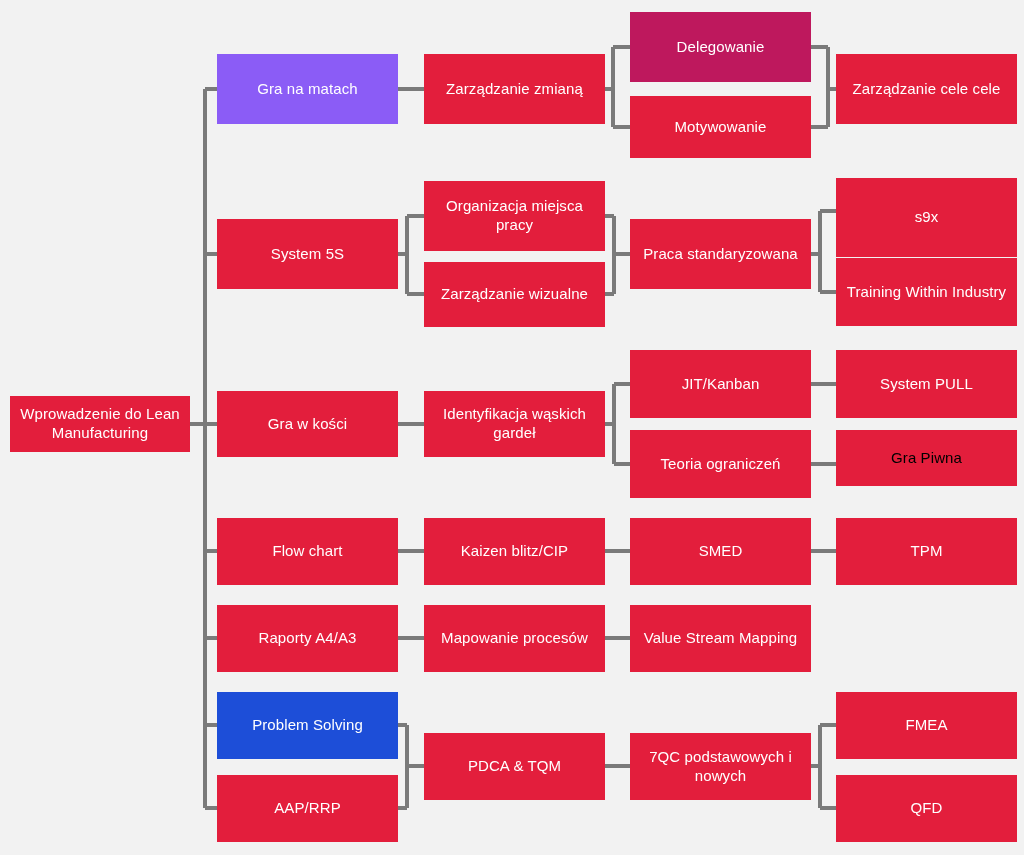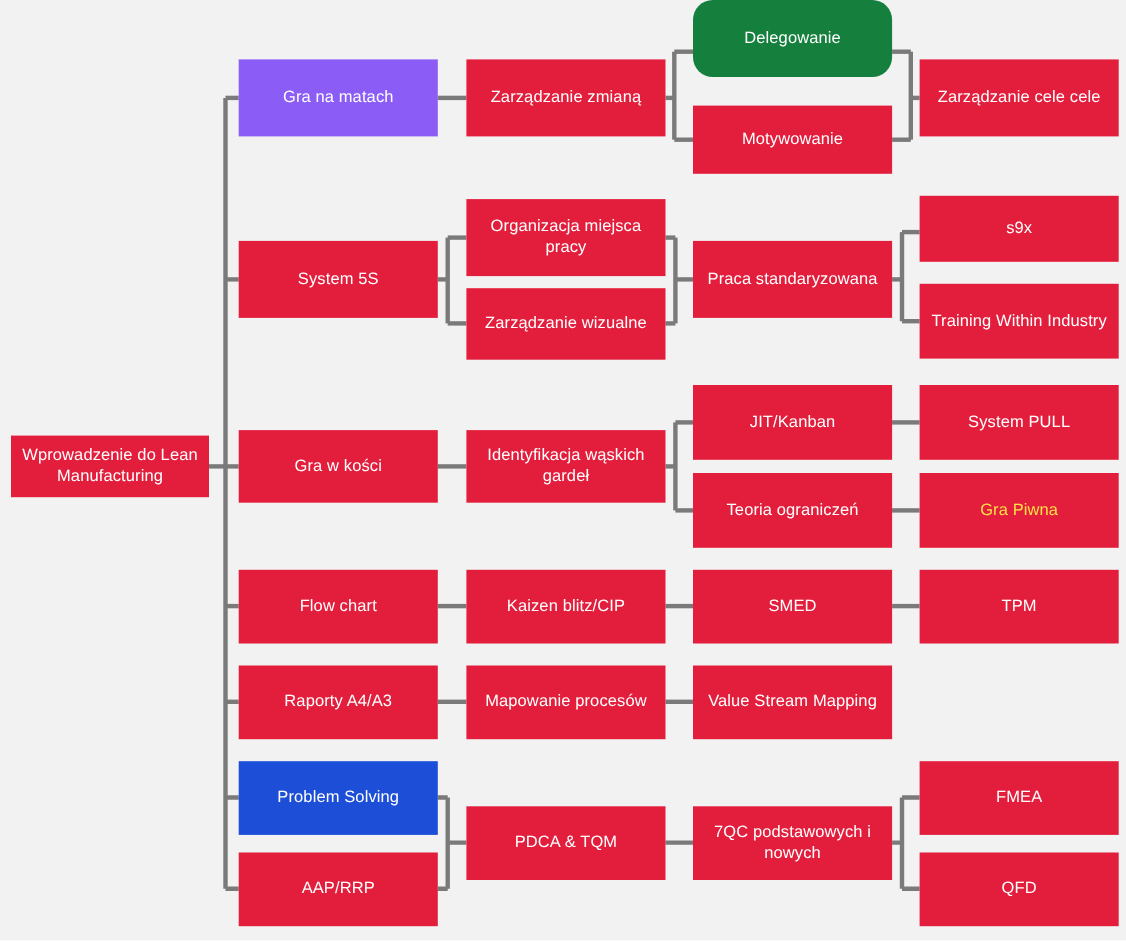--- a/index.html
+++ b/index.html
@@ -106,63 +106,63 @@
   <div id="nodes-layer">
       <div class="node" style="left: 10px; top: 396px; width: 180px; height: 56px; background: rgb(227, 30, 60); color: rgb(255, 255, 255);">
         <span>Wprowadzenie do Lean Manufacturing</span>
       </div>
       <div class="node" style="left: 217px; top: 54px; width: 181px; height: 70px; background: #8b5cf6; color: rgb(255, 255, 255);">
         <span>Gra na matach</span>
       </div>
       <div class="node" style="left: 424px; top: 54px; width: 181px; height: 70px; background: rgb(227, 30, 60); color: rgb(255, 255, 255);">
         <span>Zarządzanie zmianą</span>
       </div>
-      <div class="node" style="left: 630px; top: 0; width: 181px; height: 70px; background: #15803d; color: rgb(255, 255, 255); border-radius: 18px;">
+      <div class="node" style="left: 630px; top: 12px; width: 181px; height: 70px; background: #be185d; color: rgb(255, 255, 255);">
         <span>Delegowanie</span>
       </div>
       <div class="node" style="left: 630px; top: 96px; width: 181px; height: 62px; background: rgb(227, 30, 60); color: rgb(255, 255, 255);">
         <span>Motywowanie</span>
       </div>
       <div class="node" style="left: 836px; top: 54px; width: 181px; height: 70px; background: rgb(227, 30, 60); color: rgb(255, 255, 255);">
         <span>Zarządzanie cele cele</span>
       </div>
       <div class="node" style="left: 217px; top: 219px; width: 181px; height: 70px; background: rgb(227, 30, 60); color: rgb(255, 255, 255);">
         <span>System 5S</span>
       </div>
       <div class="node" style="left: 424px; top: 181px; width: 181px; height: 70px; background: rgb(227, 30, 60); color: rgb(255, 255, 255);">
         <span>Organizacja miejsca pracy</span>
       </div>
       <div class="node" style="left: 424px; top: 262px; width: 181px; height: 65px; background: rgb(227, 30, 60); color: rgb(255, 255, 255);">
         <span>Zarządzanie wizualne</span>
       </div>
       <div class="node" style="left: 630px; top: 219px; width: 181px; height: 70px; background: rgb(227, 30, 60); color: rgb(255, 255, 255);">
         <span>Praca standaryzowana</span>
       </div>
-      <div class="node" style="left: 836px; top: 178px; width: 181px; height: 60px; background: rgb(227, 30, 60); color: rgb(255, 255, 255);">
+      <div class="node" style="left: 836px; top: 178px; width: 181px; height: 79px; background: rgb(227, 30, 60); color: rgb(255, 255, 255);">
         <span>s9x</span>
       </div>
       <div class="node" style="left: 836px; top: 258px; width: 181px; height: 68px; background: rgb(227, 30, 60); color: rgb(255, 255, 255);">
         <span>Training Within Industry</span>
       </div>
       <div class="node" style="left: 217px; top: 391px; width: 181px; height: 66px; background: rgb(227, 30, 60); color: rgb(255, 255, 255);">
         <span>Gra w kości</span>
       </div>
       <div class="node" style="left: 424px; top: 391px; width: 181px; height: 66px; background: rgb(227, 30, 60); color: rgb(255, 255, 255);">
         <span>Identyfikacja wąskich gardeł</span>
       </div>
       <div class="node" style="left: 630px; top: 350px; width: 181px; height: 68px; background: rgb(227, 30, 60); color: rgb(255, 255, 255);">
         <span>JIT/Kanban</span>
       </div>
       <div class="node" style="left: 630px; top: 430px; width: 181px; height: 68px; background: rgb(227, 30, 60); color: rgb(255, 255, 255);">
         <span>Teoria ograniczeń</span>
       </div>
       <div class="node" style="left: 836px; top: 350px; width: 181px; height: 68px; background: rgb(227, 30, 60); color: rgb(255, 255, 255);">
         <span>System PULL</span>
       </div>
-      <div class="node" style="left: 836px; top: 430px; width: 181px; height: 68px; background: rgb(227, 30, 60); color: #fde047;">
+      <div class="node" style="left: 836px; top: 430px; width: 181px; height: 56px; background: rgb(227, 30, 60); color: #000000;">
         <span>Gra Piwna</span>
       </div>
       <div class="node" style="left: 217px; top: 518px; width: 181px; height: 67px; background: rgb(227, 30, 60); color: rgb(255, 255, 255);">
         <span>Flow chart</span>
       </div>
       <div class="node" style="left: 424px; top: 518px; width: 181px; height: 67px; background: rgb(227, 30, 60); color: rgb(255, 255, 255);">
         <span>Kaizen blitz/CIP</span>
       </div>
       <div class="node" style="left: 630px; top: 518px; width: 181px; height: 67px; background: rgb(227, 30, 60); color: rgb(255, 255, 255);">
         <span>SMED</span>

